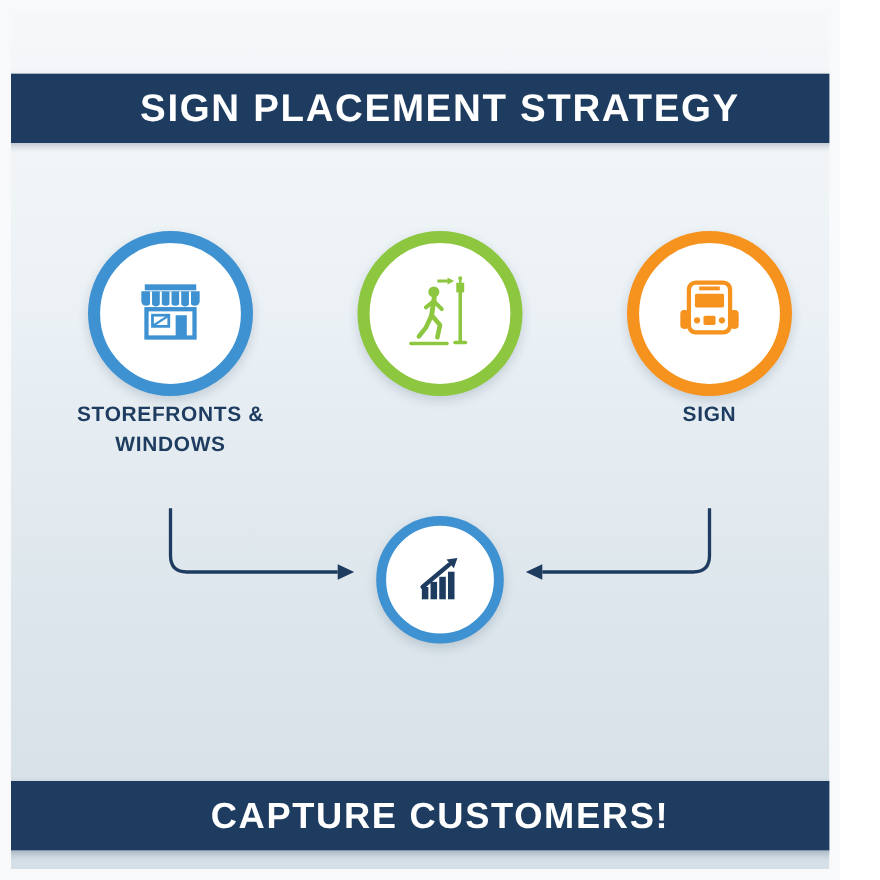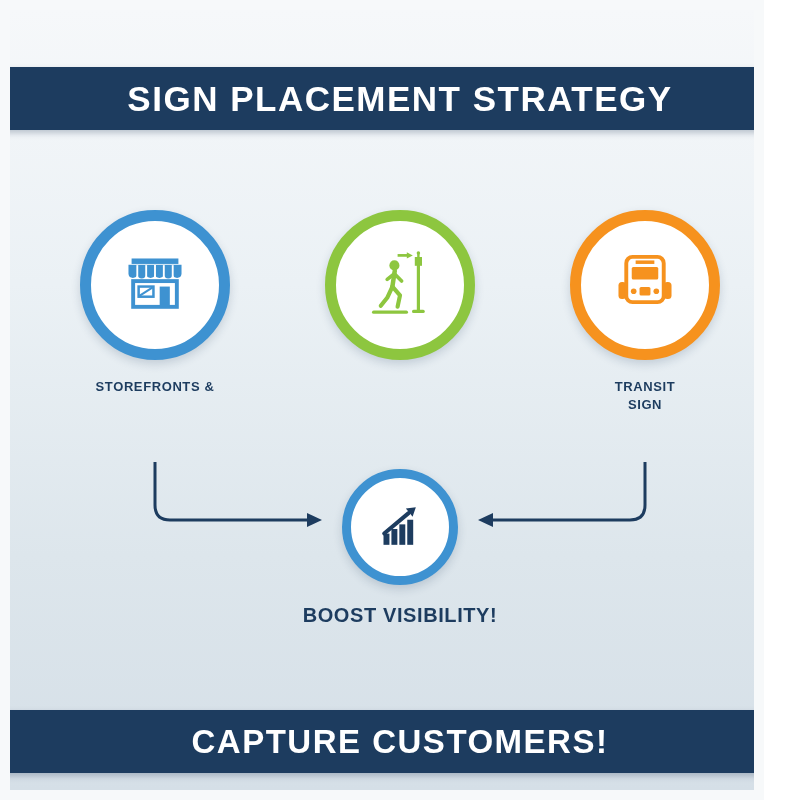--- a/index.html
+++ b/index.html
@@ -29,23 +29,23 @@
     background: #ffffff;
     display: flex; align-items: center; justify-content: center;
     box-shadow: 0 4px 10px rgba(25, 55, 90, 0.18);
   }
   .item-circle { width: 150px; height: 150px; border: 11px solid; top: 200px; }
   .item-circle.c0 { left: 70px;  border-color: #3e92d1; }
   .item-circle.c1 { left: 315px; border-color: #8dc63f; }
   .item-circle.c2 { left: 560px; border-color: #f6921e; }
 
   .item-label {
-    position: absolute; top: 368px; width: 230px;
+    position: absolute; top: 355px; width: 230px;
     text-align: center; color: #1d3c5f;
-    font-weight: bold; font-size: 13px; line-height: 1.4; letter-spacing: 0.6px;
+    font-weight: bold; font-size: 19px; line-height: 1.4; letter-spacing: 0.6px;
   }
   .item-label.l0 { left: 30px; }
   .item-label.l1 { left: 275px; }
   .item-label.l2 { left: 520px; }
 
   .center-circle { width: 116px; height: 116px; border: 9px solid #3e92d1; top: 459px; left: 332px; }
 
   .center-label {
     position: absolute; top: 594px; left: 240px; width: 300px;
     text-align: center; color: #1d3c5f;
@@ -120,25 +120,25 @@
           <circle cx="35.5" cy="58" r="3.6"></circle>
           <circle cx="64.5" cy="58" r="3.6"></circle>
           <rect x="43" y="52.5" width="14" height="11" rx="2"></rect>
         </g>
       </svg>
     </span>
   </div>
 
   <div class="item-label l0">
     <div>STOREFRONTS &amp;</div>
+    <div>WINDOWS</div>
   </div>
   <div class="item-label l1">
   </div>
   <div class="item-label l2">
-    <div>TRANSIT</div>
     <div>SIGN</div>
   </div>
 
   <svg class="arrows-layer" viewBox="0 0 780 780">
     <g stroke="#1d3c5f" stroke-width="3" fill="none">
       <path d="M145 452 V495 Q145 510 160 510 H297"></path>
       <path d="M635 452 V495 Q635 510 620 510 H483"></path>
     </g>
     <g fill="#1d3c5f">
       <polygon points="312,510 297,503 297,517"></polygon>
@@ -154,19 +154,18 @@
           <rect x="37" y="53" width="9" height="24"></rect>
           <rect x="49" y="46" width="9" height="31"></rect>
           <rect x="61" y="39" width="9" height="38"></rect>
           <polygon points="74,20 69.1,34.4 58.9,22.1"></polygon>
         </g>
         <line x1="26" y1="60" x2="63" y2="29" stroke="#1d3c5f" stroke-width="6" stroke-linecap="round"></line>
       </svg>
     </span>
   </div>
 
-  <div class="center-label">BOOST VISIBILITY!</div>
 
   <div class="banner bottom">
     <span>CAPTURE CUSTOMERS!</span>
   </div>
 
 </div>
 
 </body></html>

